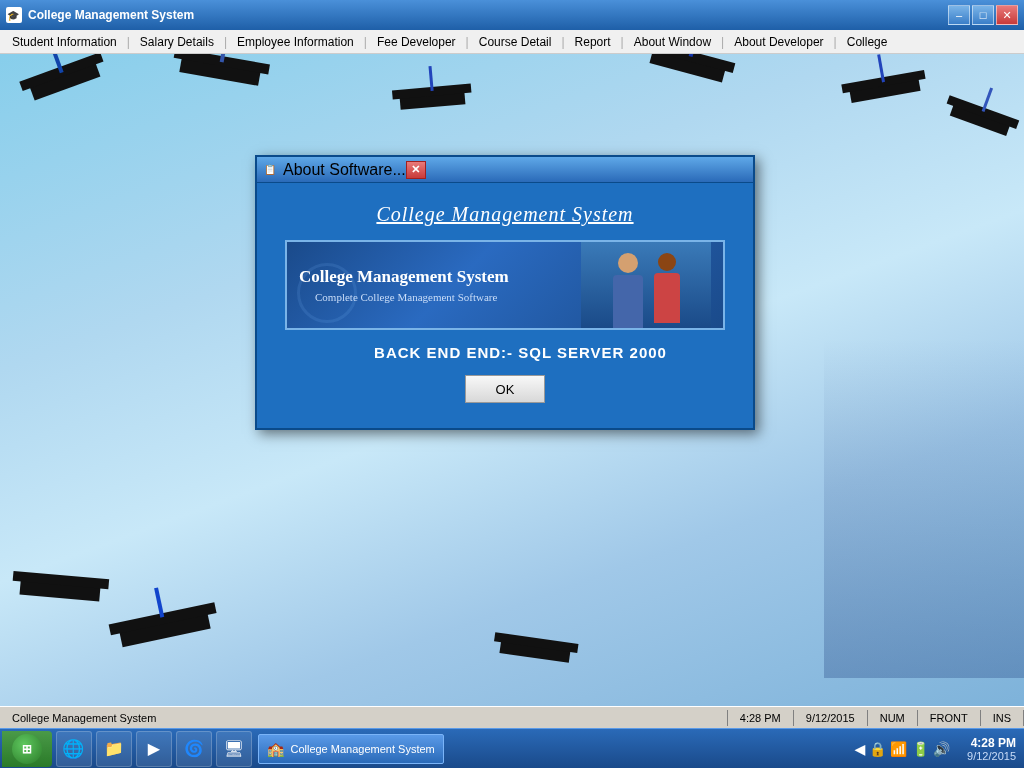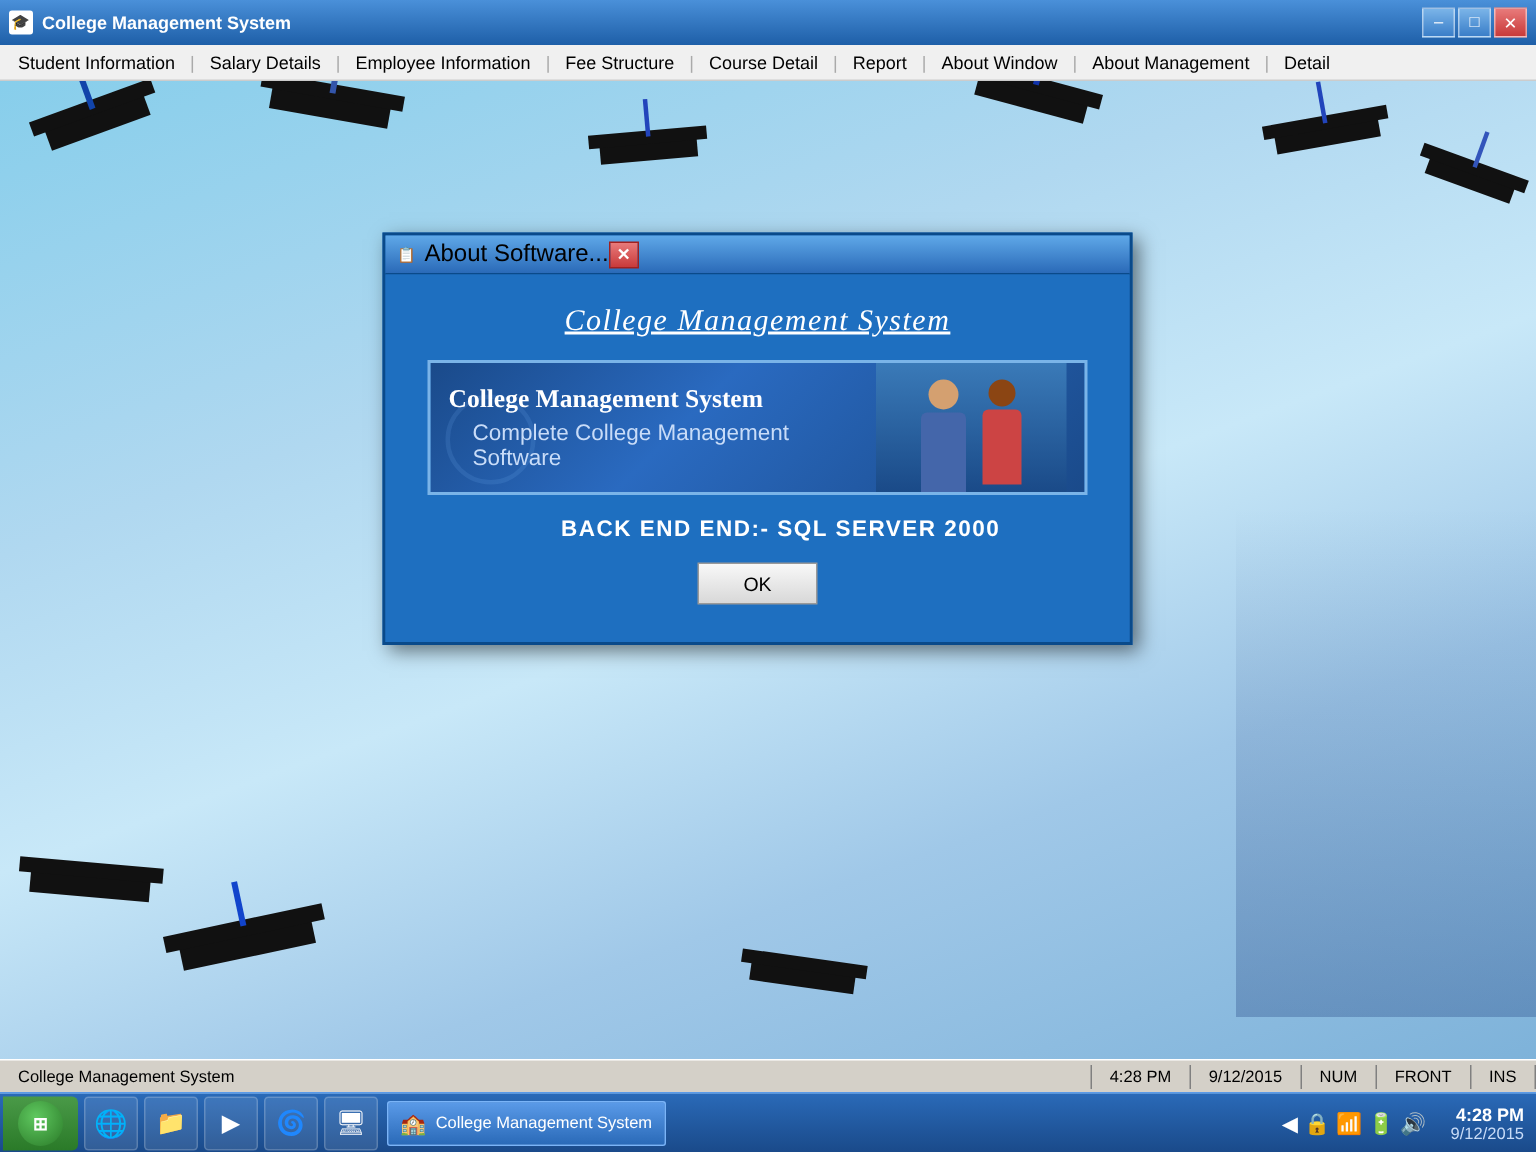--- a/index.html
+++ b/index.html
@@ -118,21 +118,21 @@
       position: relative;
       overflow: hidden;
     }
     #banner-text-area {
       display: flex; flex-direction: column; gap: 4px; z-index: 2;
     }
     #banner-title-text {
       color: white; font-size: 17px; font-weight: bold; font-family: Georgia, serif;
     }
     #banner-subtitle-text {
-      color: #c8dcf8; font-size: 15px; font-family: Liberation Sans, sans-serif; padding-left: 16px;
+      color: #c8dcf8; font-size: 11px; font-family: Liberation Serif, serif; padding-left: 16px;
     }
     #banner-people {
       width: 130px; height: 86px;
       background: linear-gradient(to bottom, #3a7ab8, #1a4a88);
       display: flex; align-items: flex-end; justify-content: center;
       gap: 4px; overflow: hidden;
     }
     
     .person {
       width: 36px; height: 75px;
@@ -257,31 +257,31 @@
   </div>
 </div>
 
 <div id="menubar">
   <span class="menu-item">Student Information</span>
   <span class="menu-sep">|</span>
   <span class="menu-item">Salary Details</span>
   <span class="menu-sep">|</span>
   <span class="menu-item">Employee Information</span>
   <span class="menu-sep">|</span>
-  <span class="menu-item">Fee Structure</span>
+  <span class="menu-item">Fee Developer</span>
   <span class="menu-sep">|</span>
   <span class="menu-item">Course Detail</span>
   <span class="menu-sep">|</span>
   <span class="menu-item">Report</span>
   <span class="menu-sep">|</span>
   <span class="menu-item">About Window</span>
   <span class="menu-sep">|</span>
-  <span class="menu-item">About Management</span>
-  <span class="menu-sep">|</span>
-  <span class="menu-item">Detail</span>
+  <span class="menu-item">About Developer</span>
+  <span class="menu-sep">|</span>
+  <span class="menu-item">College</span>
 </div>
 
 <div id="bg">
 
   <div style="position:absolute;top:20px;left:30px;width:70px;height:15px;background:#111;transform:rotate(-20deg);">
     <div style="position:absolute;top:-8px;left:-8px;right:-8px;height:10px;background:#111;"></div>
     <div style="position:absolute;top:-30px;left:50%;width:4px;height:28px;background:#1144aa;transform:translateX(-50%);"></div>
 
   </div>
   <div style="position:absolute;top:10px;left:180px;width:80px;height:15px;background:#111;transform:rotate(10deg);">

